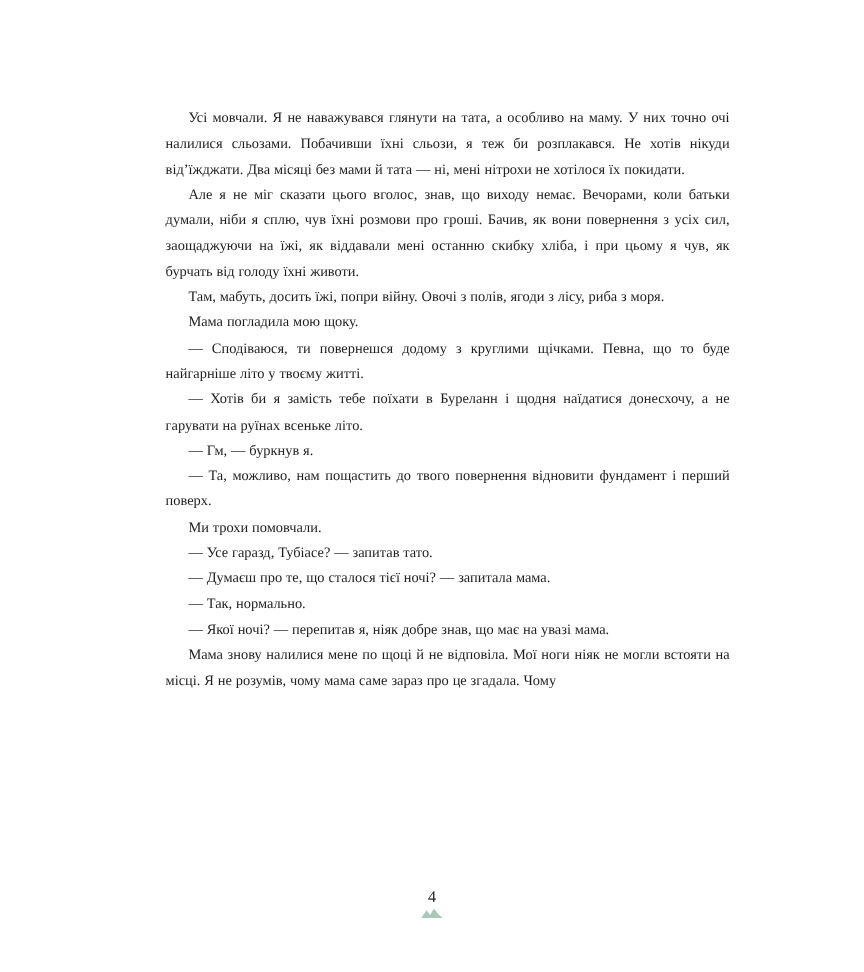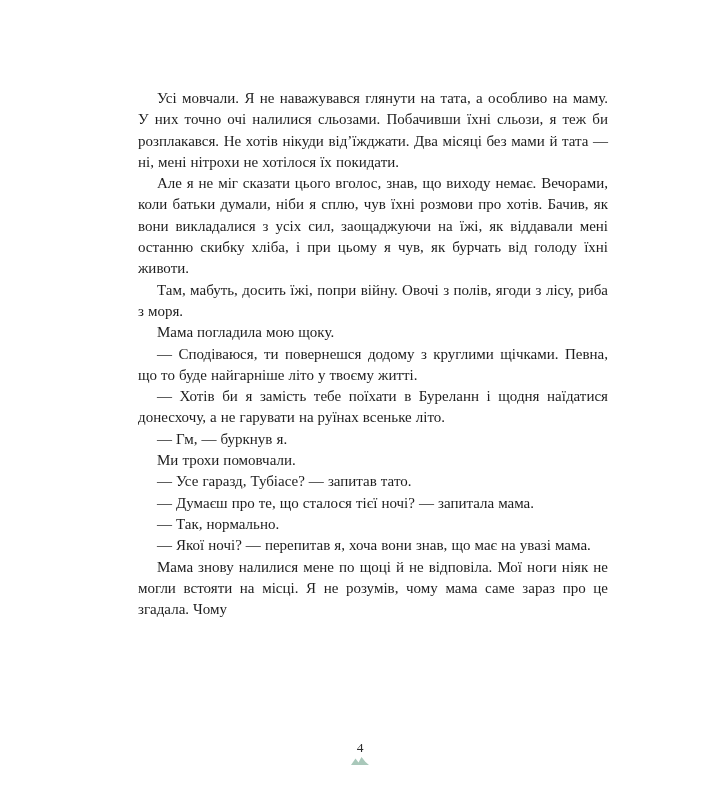--- a/index.html
+++ b/index.html
@@ -18,21 +18,21 @@
     height: 810px;
     background: #ffffff;
     overflow: hidden;
   }
   .text-block {
     position: absolute;
     left: 138px;
     top: 88px;
     width: 470px;
     color: #1d1d1d;
-    font-size: 15px;
+    font-size: 12px;
     line-height: 21.3px;
   }
   .para {
     margin: 0;
     text-indent: 19px;
     text-align: justify;
     word-spacing: 0.02em;
   }
   .footer {
     position: absolute;
@@ -51,31 +51,32 @@
     line-height: 0;
   }
 </style>
 </head>
 <body>
 
 <div class="page">
 
   <div class="text-block">
       <p class="para">Усі мовчали. Я не наважувався глянути на тата, а особливо на маму. У них точно очі налилися сльозами. Побачивши їхні сльози, я теж би розплакався. Не хотів нікуди від’їжджати. Два місяці без мами й тата — ні, мені нітрохи не хотілося їх покидати.</p>
-      <p class="para">Але я не міг сказати цього вголос, знав, що виходу немає. Вечорами, коли батьки думали, ніби я сплю, чув їхні розмови про хотів. Бачив, як вони викладалися з усіх сил, заощаджуючи на їжі, як віддавали мені останню скибку хліба, і при цьому я чув, як бурчать від голоду їхні животи.</p>
+      <p class="para">Але я не міг сказати цього вголос, знав, що виходу немає. Вечорами, коли батьки думали, ніби я сплю, чув їхні розмови про гроші. Бачив, як вони повернення з усіх сил, заощаджуючи на їжі, як віддавали мені останню скибку хліба, і при цьому я чув, як бурчать від голоду їхні животи.</p>
       <p class="para">Там, мабуть, досить їжі, попри війну. Овочі з полів, ягоди з лісу, риба з моря.</p>
       <p class="para">Мама погладила мою щоку.</p>
       <p class="para">— Сподіваюся, ти повернешся додому з круглими щічками. Певна, що то буде найгарніше літо у твоєму житті.</p>
       <p class="para">— Хотів би я замість тебе поїхати в Буреланн і щодня наїдатися донесхочу, а не гарувати на руїнах всеньке літо.</p>
       <p class="para">— Гм, — буркнув я.</p>
+      <p class="para">— Та, можливо, нам пощастить до твого повернення відновити фундамент і перший поверх.</p>
       <p class="para">Ми трохи помовчали.</p>
       <p class="para">— Усе гаразд, Тубіасе? — запитав тато.</p>
       <p class="para">— Думаєш про те, що сталося тієї ночі? — запитала мама.</p>
       <p class="para">— Так, нормально.</p>
-      <p class="para">— Якої ночі? — перепитав я, хоча вони знав, що має на увазі мама.</p>
+      <p class="para">— Якої ночі? — перепитав я, ніяк добре знав, що має на увазі мама.</p>
       <p class="para">Мама знову налилися мене по щоці й не відповіла. Мої ноги ніяк не могли встояти на місці. Я не розумів, чому мама саме зараз про це згадала. Чому</p>
     </div>
 
   <div class="footer">
     <div class="page-number">4</div>
     <div class="ornament">
       <svg width="18" height="8" viewBox="0 0 18 8" aria-hidden="true">
         <path class="ornament-path" d="M0 8 L4.5 1.5 L7.5 5.5 L10.5 0 L14.5 5 L18 8 Z" fill="#a9c8ba"></path>
       </svg>
     </div>

